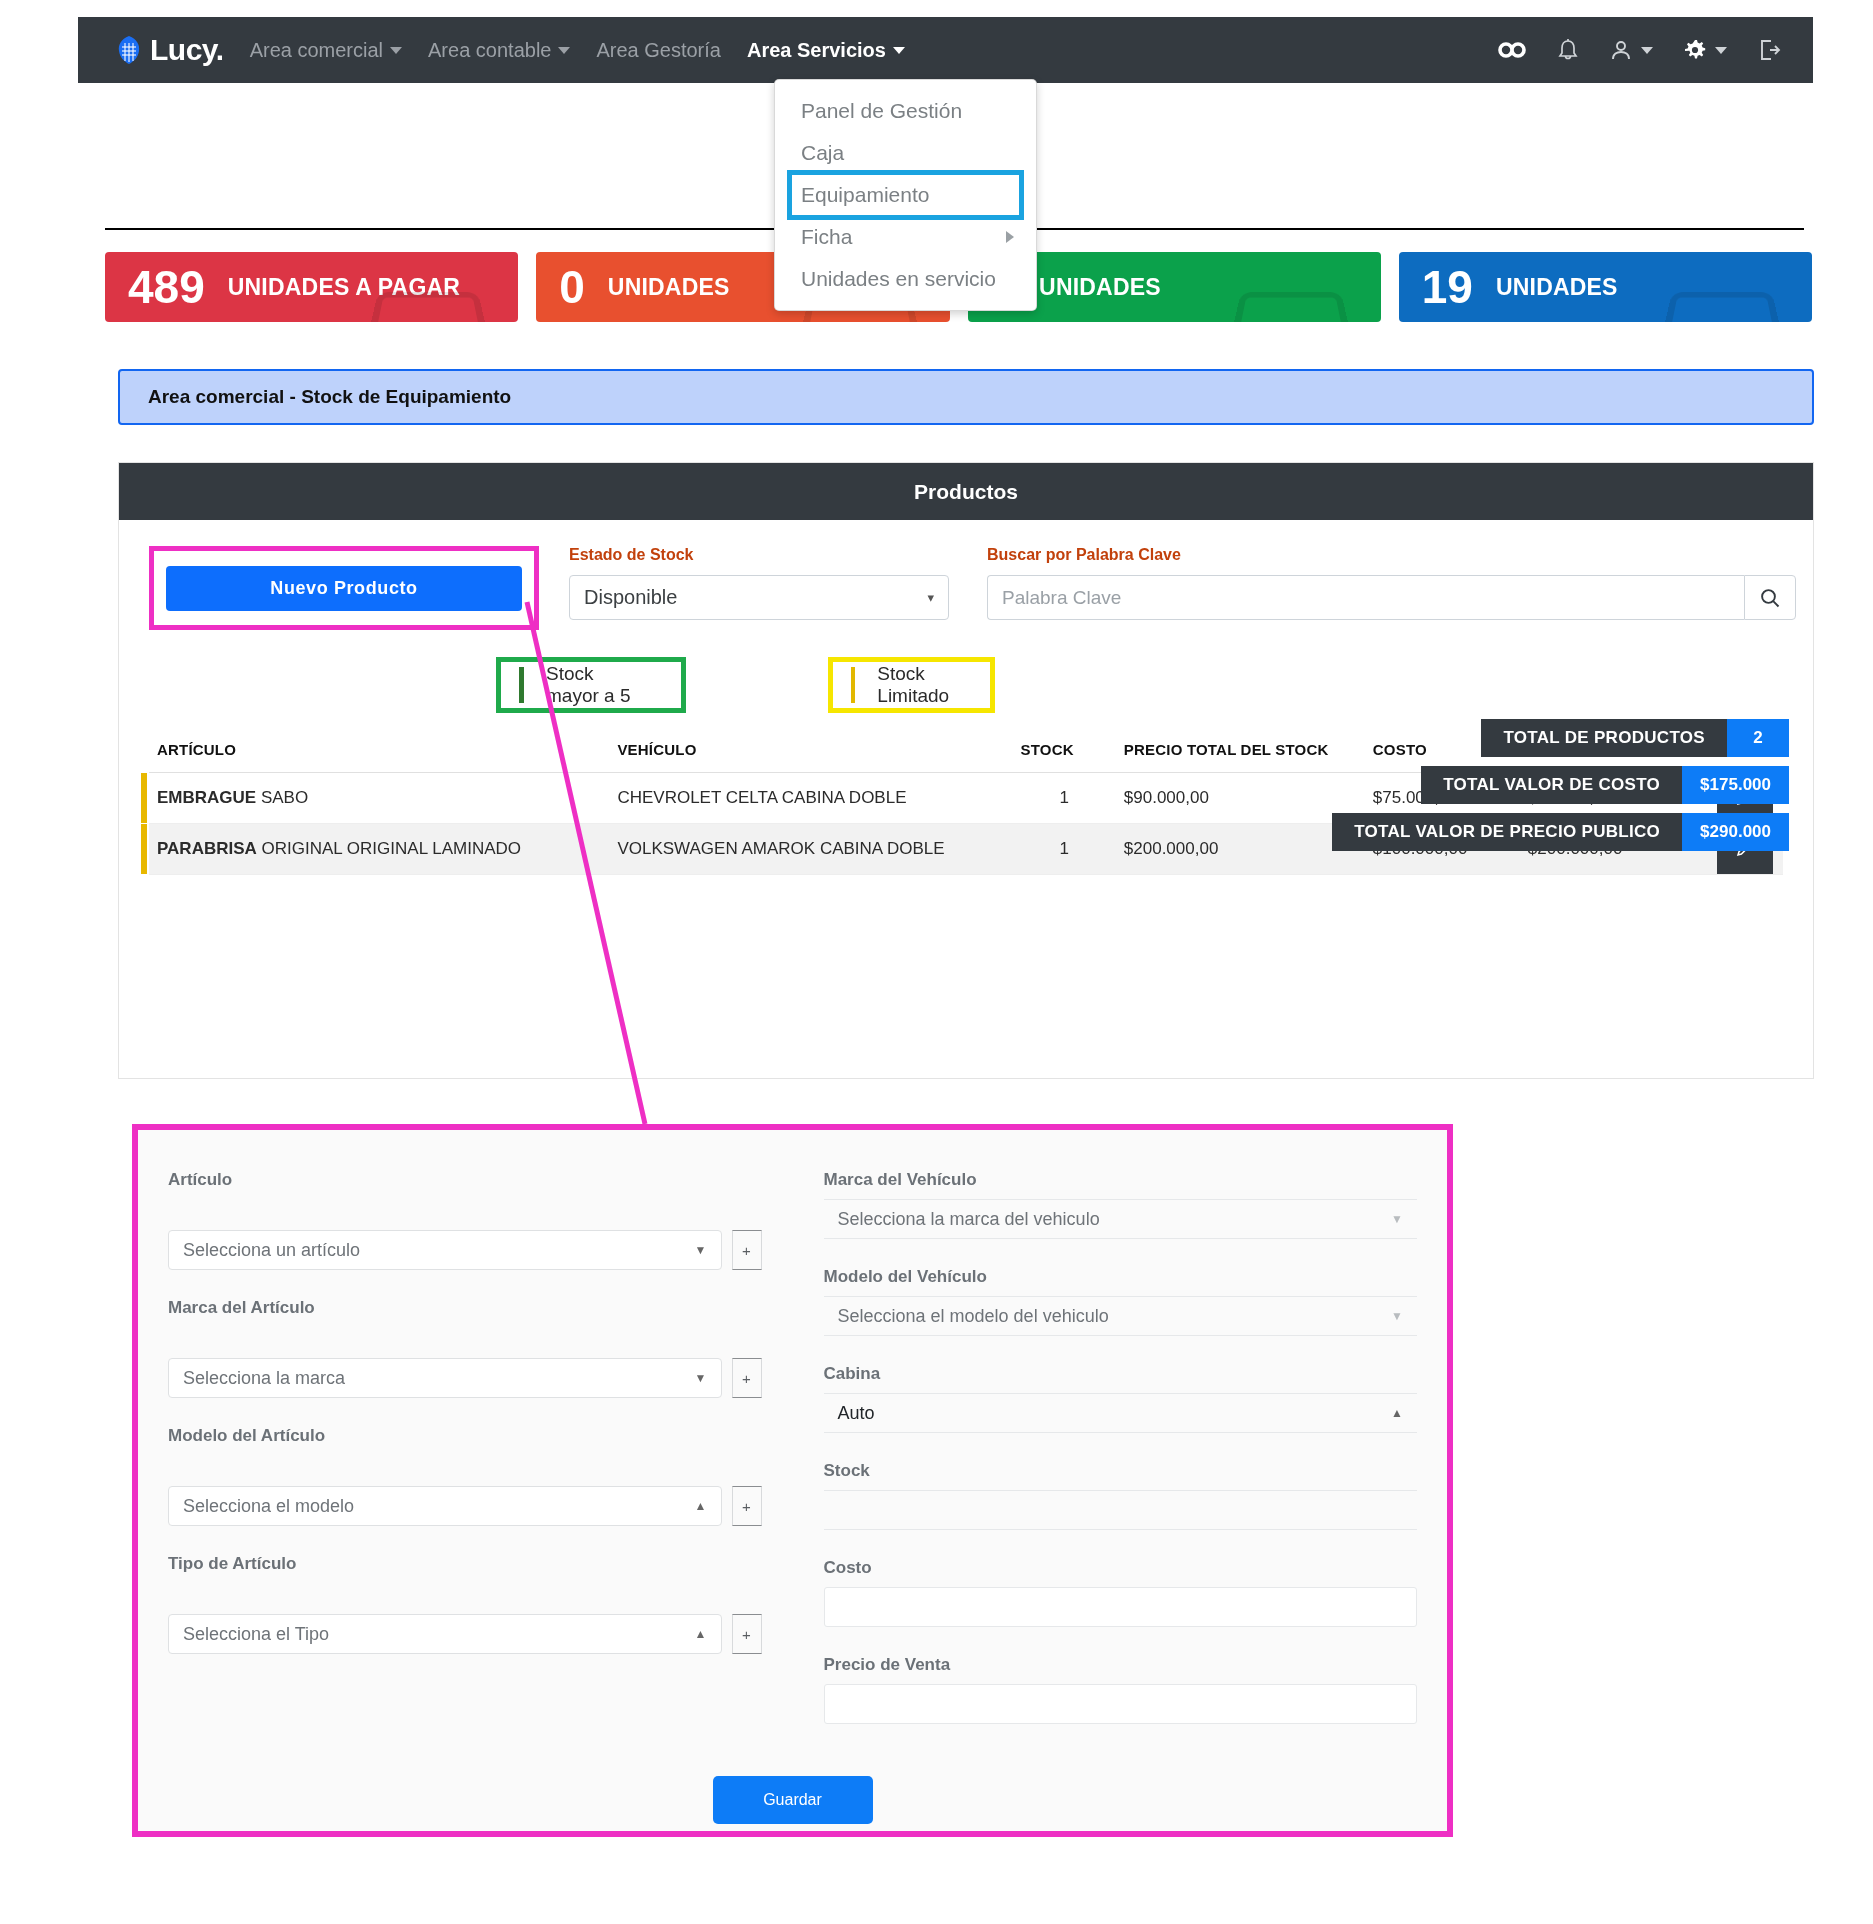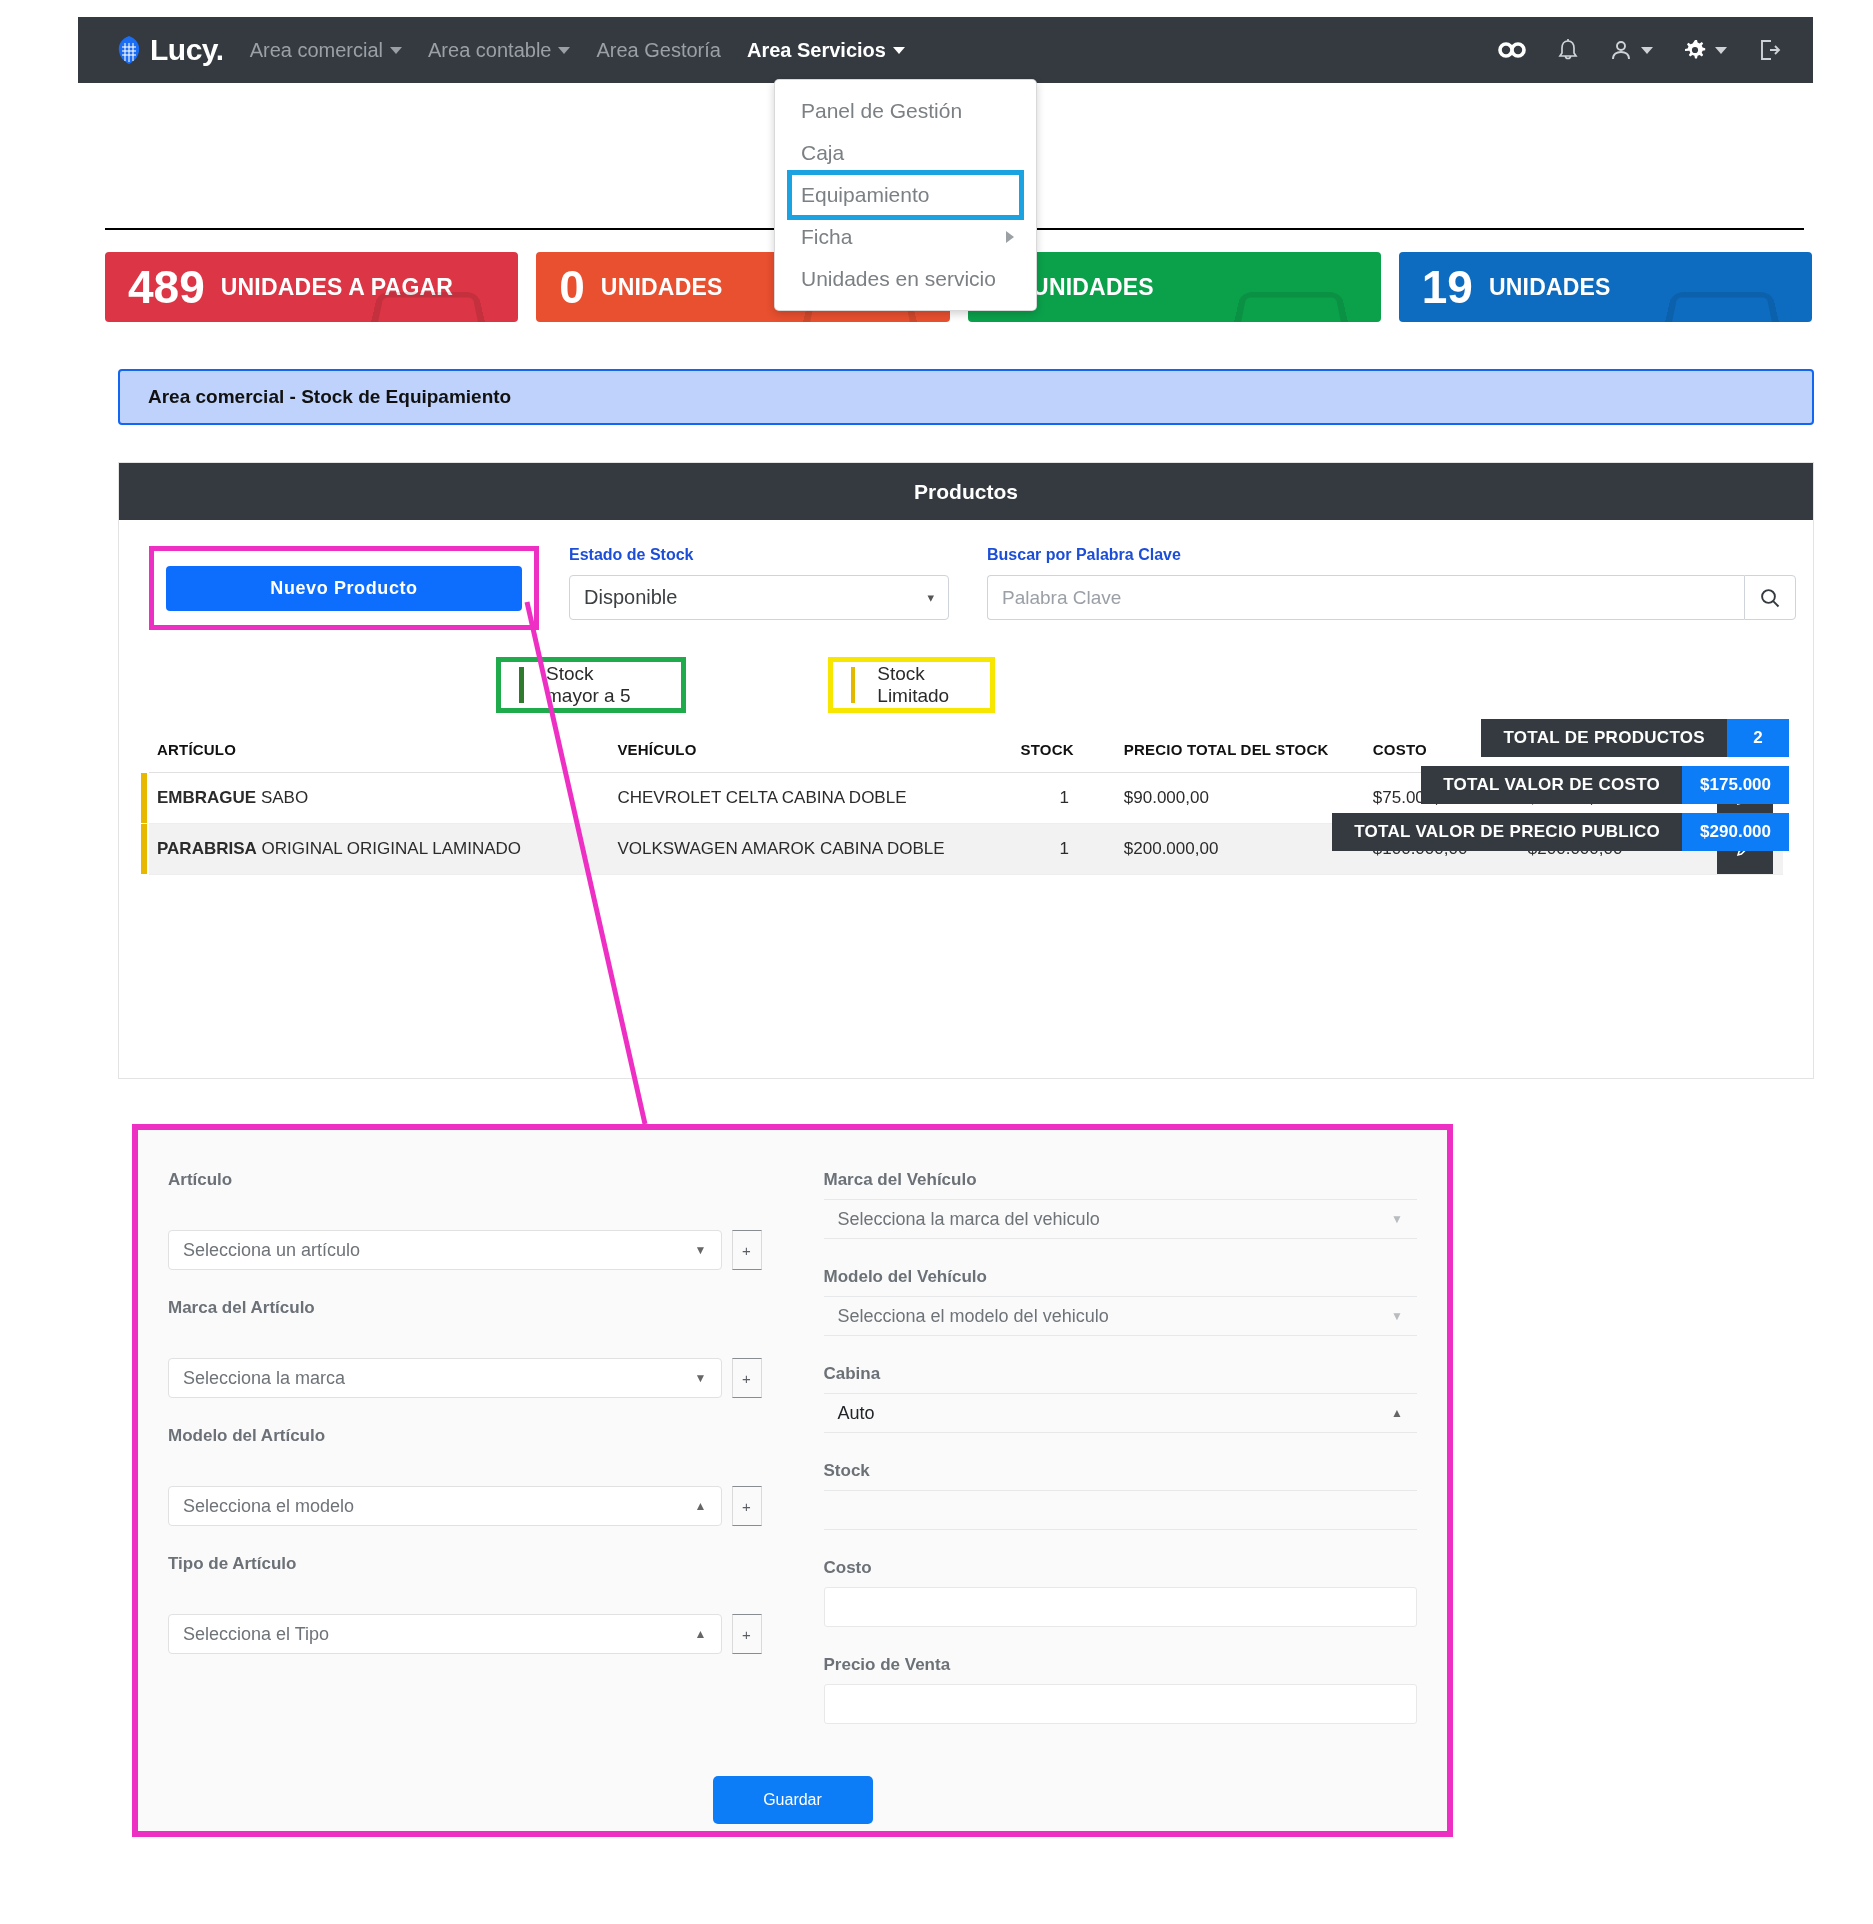--- a/index.html
+++ b/index.html
@@ -70,21 +70,21 @@
     display: flex; align-items: center; padding-left: 27px;
   }
   .home-banner .t { font-size: 21px; font-weight: 700; color: #111; }
 
   .hr-line { position: absolute; left: 105px; top: 228px; width: 1699px; height: 2px; background: #000; }
 
   
   .cards { position: absolute; left: 105px; top: 252px; width: 1707px; height: 70px; display: flex; gap: 18px; }
   .card {
     flex: 1; border-radius: 4px; position: relative; overflow: hidden;
-    display: flex; align-items: center; padding-left: 23px; gap: 16px; color: #fff;
+    display: flex; align-items: center; padding-left: 23px; gap: 23px; color: #fff;
   }
   .card .num { font-size: 46px; font-weight: 700; line-height: 1; }
   .card .lbl { font-size: 23px; font-weight: 600; letter-spacing: .2px; }
   .card .ghost {
     position: absolute; right: 34px; bottom: -26px; width: 112px; height: 60px;
     border: 7px solid rgba(0,0,0,.10); border-bottom: none;
     border-radius: 12px 12px 0 0; transform: perspective(60px) rotateX(14deg);
   }
 
   
@@ -112,21 +112,21 @@
   .newprod-wrap {
     border: 5px solid #ee2fc4; padding: 12px; width: 390px; height: 84px;
     display: flex; align-items: center; justify-content: center;
   }
   .btn-newprod {
     background: #0d6efd; color: #fff; border: none; border-radius: 4px;
     width: 100%; height: 45px; font-size: 18px; font-weight: 700;
     letter-spacing: .6px; cursor: pointer; font-family: "Liberation Sans", sans-serif;
   }
   .f-col { margin-left: 30px; }
-  .f-label { font-size: 16px; font-weight: 700; color: #1d4ed8; margin-bottom: 11px; }
+  .f-label { font-size: 16px; font-weight: 700; color: #c2410c; margin-bottom: 11px; }
   .sel-box {
     width: 380px; height: 45px; border: 1px solid #ced4da; border-radius: 4px;
     background: #fff; display: flex; align-items: center; padding: 0 14px;
     font-size: 20px; color: #3c4043; position: relative;
   }
   .sel-box .chev {
     position: absolute; right: 14px; color: #555; font-size: 13px;
   }
   .f-search { margin-left: 38px; }
   .search-row { display: flex; }

